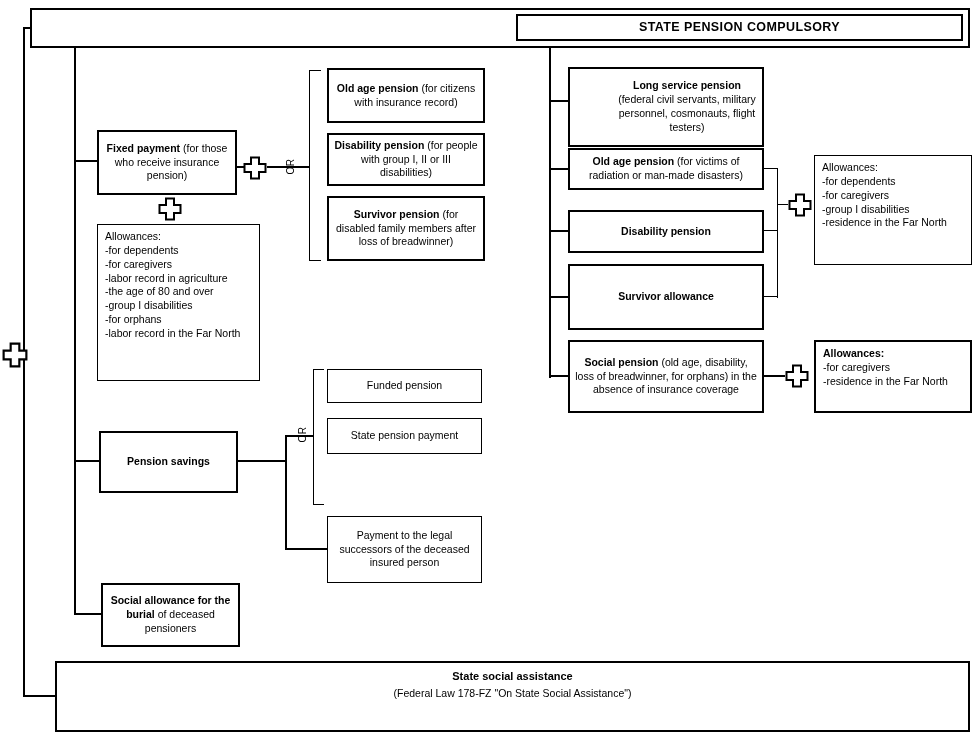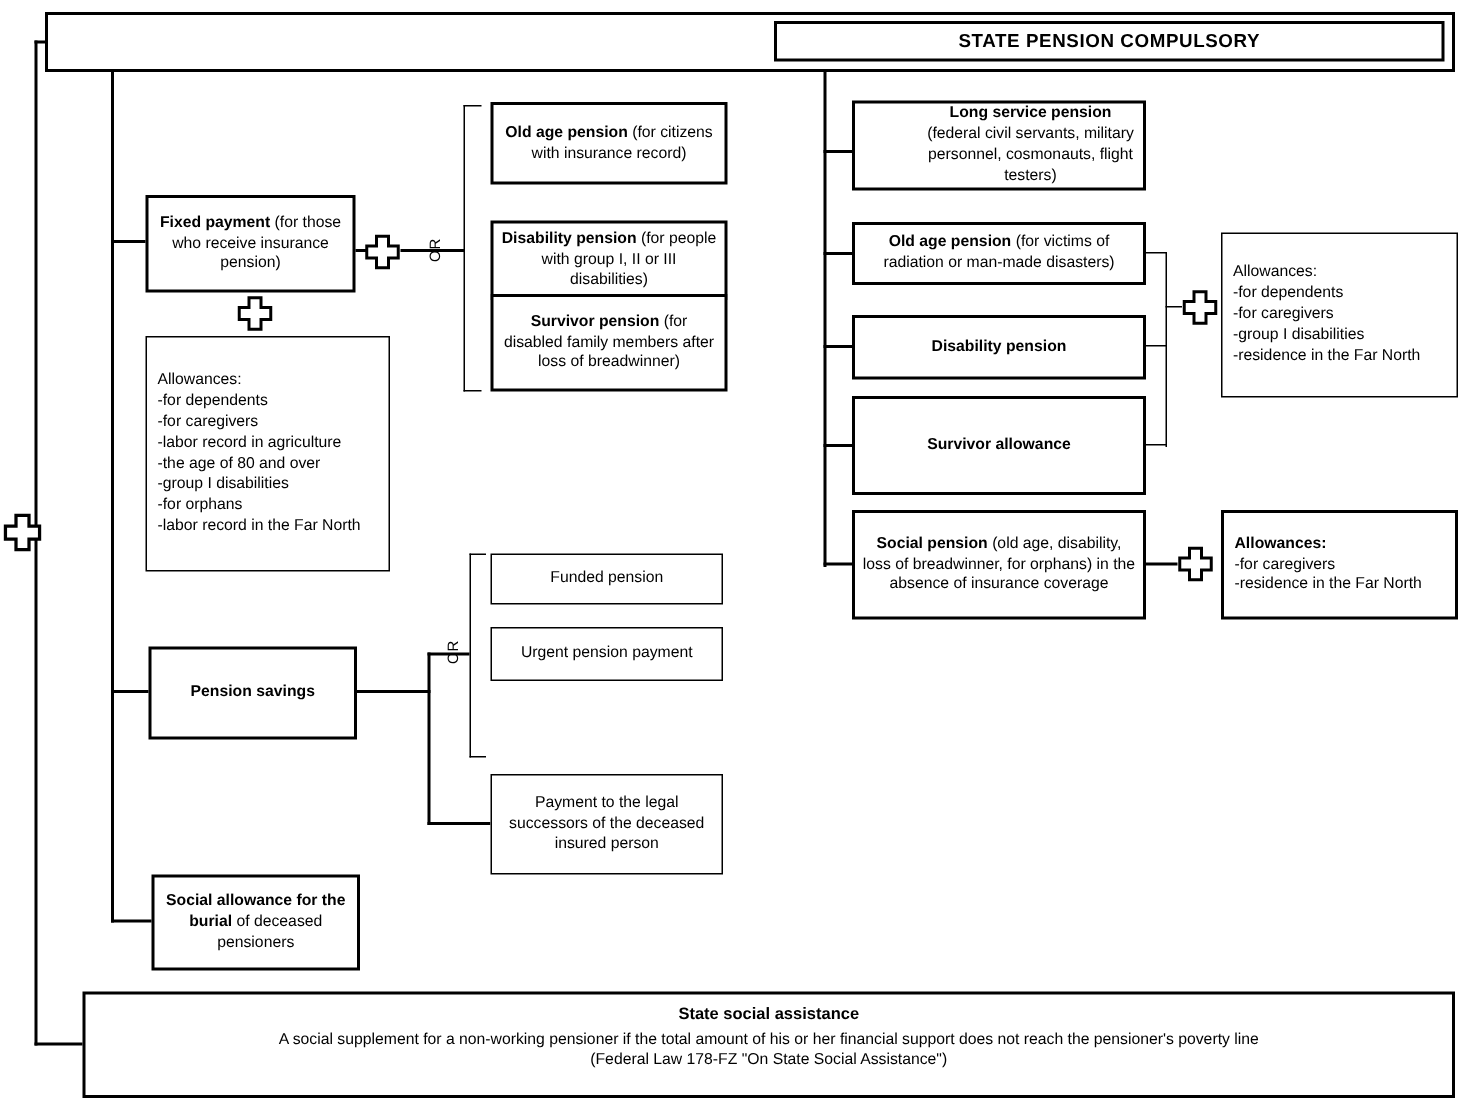--- a/index.html
+++ b/index.html
@@ -15,21 +15,21 @@
     font-weight:bold;font-size:12.5px;letter-spacing:.4px;white-space:nowrap;
   }
   .box{
     position:absolute;border:2px solid #000;background:#fff;box-sizing:border-box;
     display:flex;align-items:center;justify-content:center;
     text-align:center;padding:2px 5px;
   }
   .thin{border-width:1px;}
   .thick{border-width:3px;}
   .list{
-    flex-direction:column;align-items:flex-start;justify-content:center;
+    flex-direction:column;align-items:flex-start;justify-content:flex-start;
     text-align:left;padding:5px 7px;
   }
   .hline,.vline{position:absolute;background:#000;}
   .hline{height:2px;}
   .vline{width:2px;}
   .hair.hline{height:1px;}
   .hair.vline{width:1px;}
   .cross{position:absolute;}
   .or{
     position:absolute;font-size:10px;letter-spacing:.5px;
@@ -88,21 +88,21 @@
   <div class="hline" style="left:267px;top:166px;width:43px;"></div>
 
   <div class="vline hair" style="left:309px;top:70px;height:191px;"></div>
   <div class="hline hair" style="left:309px;top:70px;width:12px;"></div>
   <div class="hline hair" style="left:309px;top:260px;width:12px;"></div>
   <span class="or" style="left:283px;top:160px;">OR</span>
 
   <div class="box" style="left:327px;top:68px;width:158px;height:55px;">
     <div><b>Old age pension</b><span> (for citizens with insurance record)</span></div>
   </div>
-  <div class="box" style="left:327px;top:147px;width:158px;height:53px;">
+  <div class="box" style="left:327px;top:133px;width:158px;height:53px;">
     <div><b>Disability pension</b><span> (for people with group I, II or III disabilities)</span></div>
   </div>
   <div class="box" style="left:327px;top:196px;width:158px;height:65px;">
     <div><b>Survivor pension</b><span> (for disabled family members after loss of breadwinner)</span></div>
   </div>
 
   <div class="box" style="left:99px;top:431px;width:139px;height:62px;">
     <b>Pension savings</b>
   </div>
   <div class="hline" style="left:238px;top:460px;width:49px;"></div>
@@ -112,38 +112,38 @@
 
   <div class="vline hair" style="left:313px;top:369px;height:136px;"></div>
   <div class="hline hair" style="left:313px;top:369px;width:11px;"></div>
   <div class="hline hair" style="left:313px;top:504px;width:11px;"></div>
   <span class="or" style="left:295px;top:428px;">OR</span>
 
   <div class="box thin" style="left:327px;top:369px;width:155px;height:34px;">
     <span>Funded pension</span>
   </div>
   <div class="box thin" style="left:327px;top:418px;width:155px;height:36px;">
-    <span>Urgent pension payment</span>
+    <span>State pension payment</span>
   </div>
   <div class="box thin" style="left:327px;top:516px;width:155px;height:67px;">
     <span>Payment to the legal successors of the deceased insured person</span>
   </div>
 
   <div class="box" style="left:101px;top:583px;width:139px;height:64px;">
     <div><b>Social allowance for the burial</b><span> of deceased pensioners</span></div>
   </div>
 
   <div class="vline" style="left:549px;top:48px;height:330px;"></div>
   <div class="hline" style="left:549px;top:100px;width:19px;"></div>
   <div class="hline" style="left:549px;top:168px;width:19px;"></div>
   <div class="hline" style="left:549px;top:230px;width:19px;"></div>
   <div class="hline" style="left:549px;top:296px;width:19px;"></div>
   <div class="hline" style="left:549px;top:375px;width:19px;"></div>
 
-  <div class="box" style="left:568px;top:67px;width:196px;height:60px;padding-left:47px;">
+  <div class="box" style="left:568px;top:67px;width:196px;height:80px;padding-left:47px;">
     <div><b>Long service pension</b><span> (federal civil servants, military personnel, cosmonauts, flight testers)</span></div>
   </div>
   <div class="box" style="left:568px;top:148px;width:196px;height:42px;">
     <div><b>Old age pension</b><span> (for victims of radiation or man-made disasters)</span></div>
   </div>
   <div class="box" style="left:568px;top:210px;width:196px;height:43px;">
     <div><b>Disability pension</b><span></span></div>
   </div>
   <div class="box" style="left:568px;top:264px;width:196px;height:66px;">
     <div><b>Survivor allowance</b><span></span></div>
@@ -174,17 +174,16 @@
     <path d="M8 1.5 h8 v6.5 h6.5 v8 h-6.5 v6.5 h-8 v-6.5 h-6.5 v-8 h6.5 z" fill="#fff" stroke="#000" stroke-width="2"></path>
   </svg>
   <div class="box list" style="left:814px;top:340px;width:158px;height:73px;">
     <b>Allowances:</b>
     <div>-for caregivers</div>
     <div>-residence in the Far North</div>
   </div>
 
   <div class="footer" style="left:55px;top:661px;width:915px;height:71px;">
     <div class="ft">State social assistance</div>
-    <div>A social supplement for a non-working pensioner if the total amount of his or her financial support does not reach the pensioner's poverty line</div>
     <div>(Federal Law 178-FZ "On State Social Assistance")</div>
   </div>
 
 </div>
 
 </body></html>

